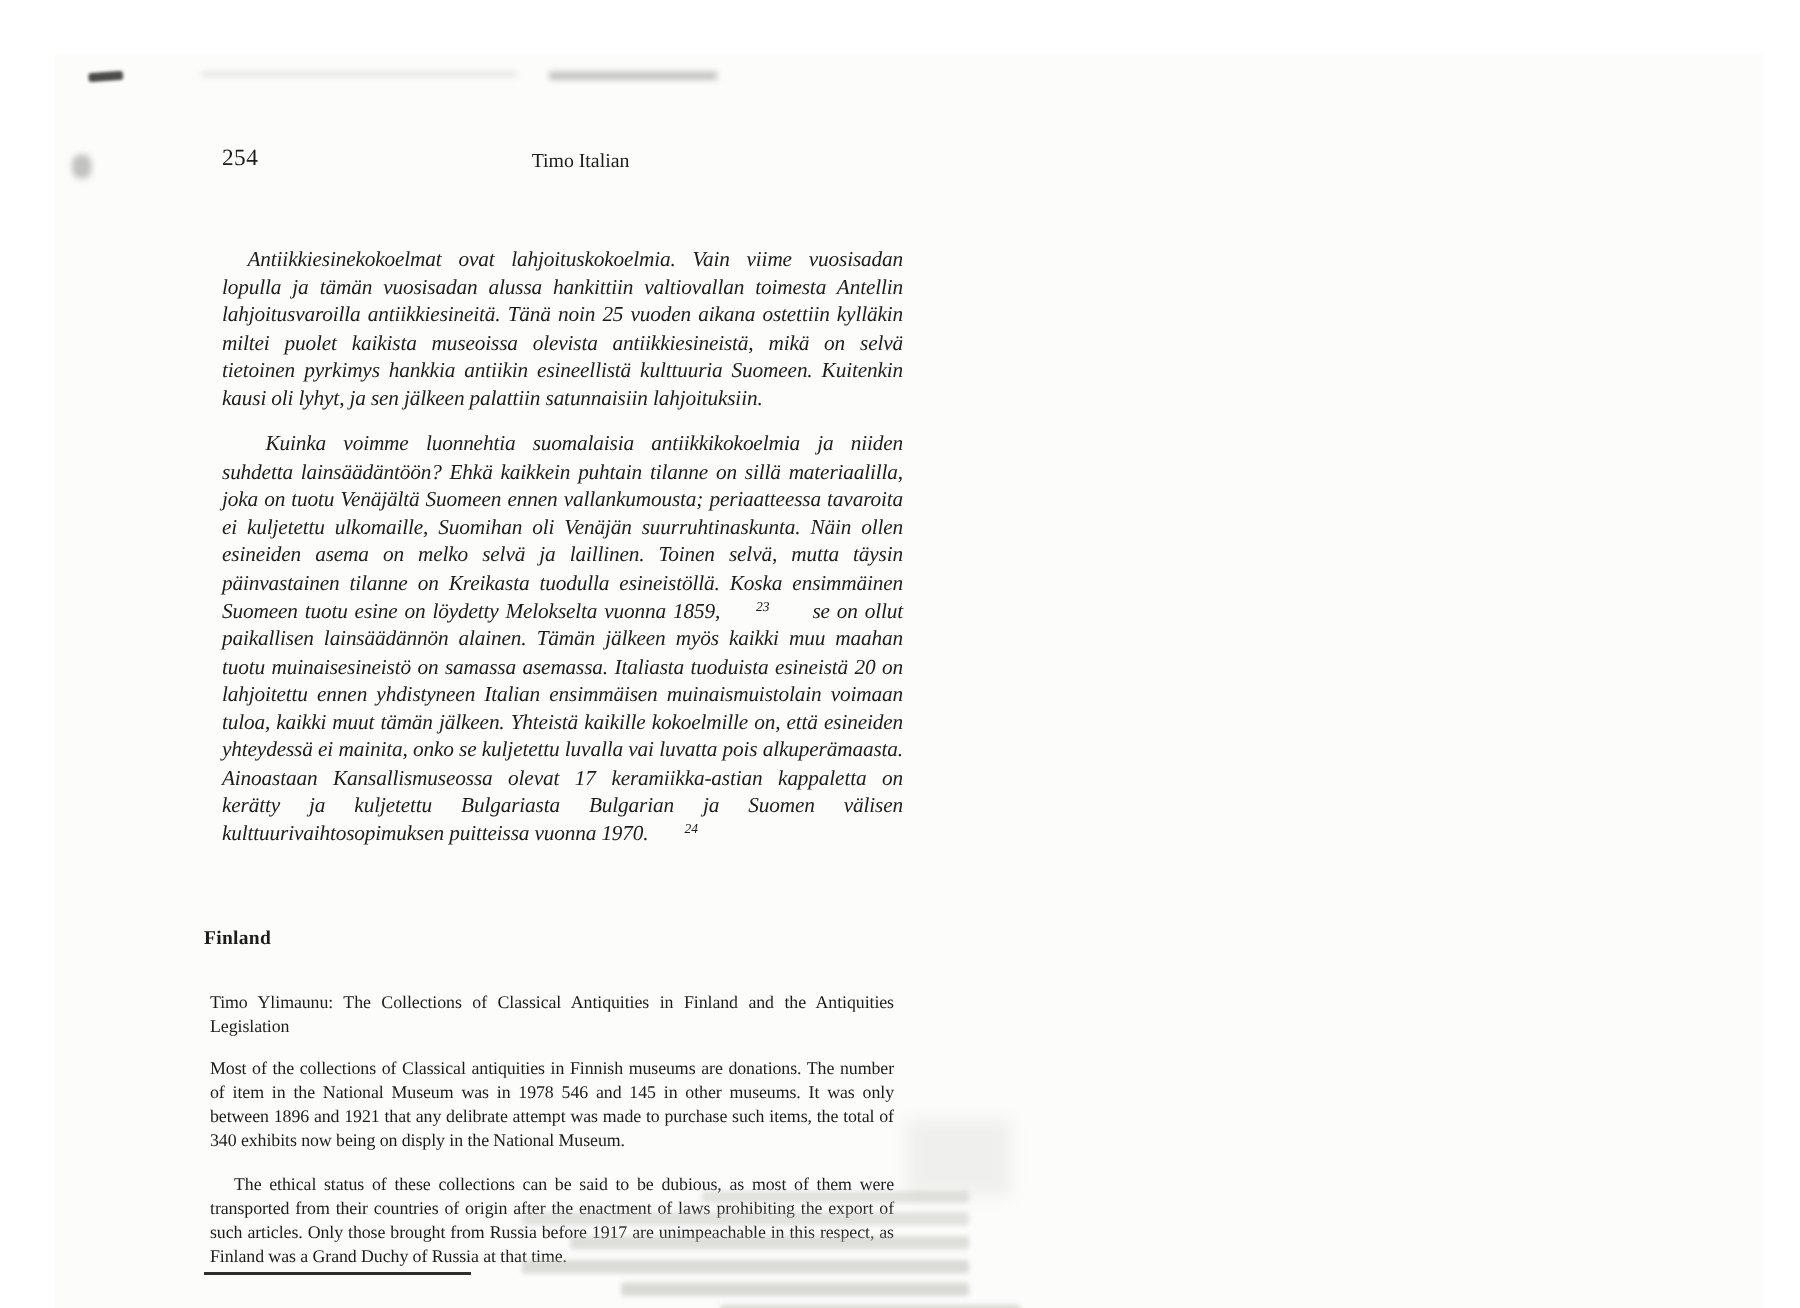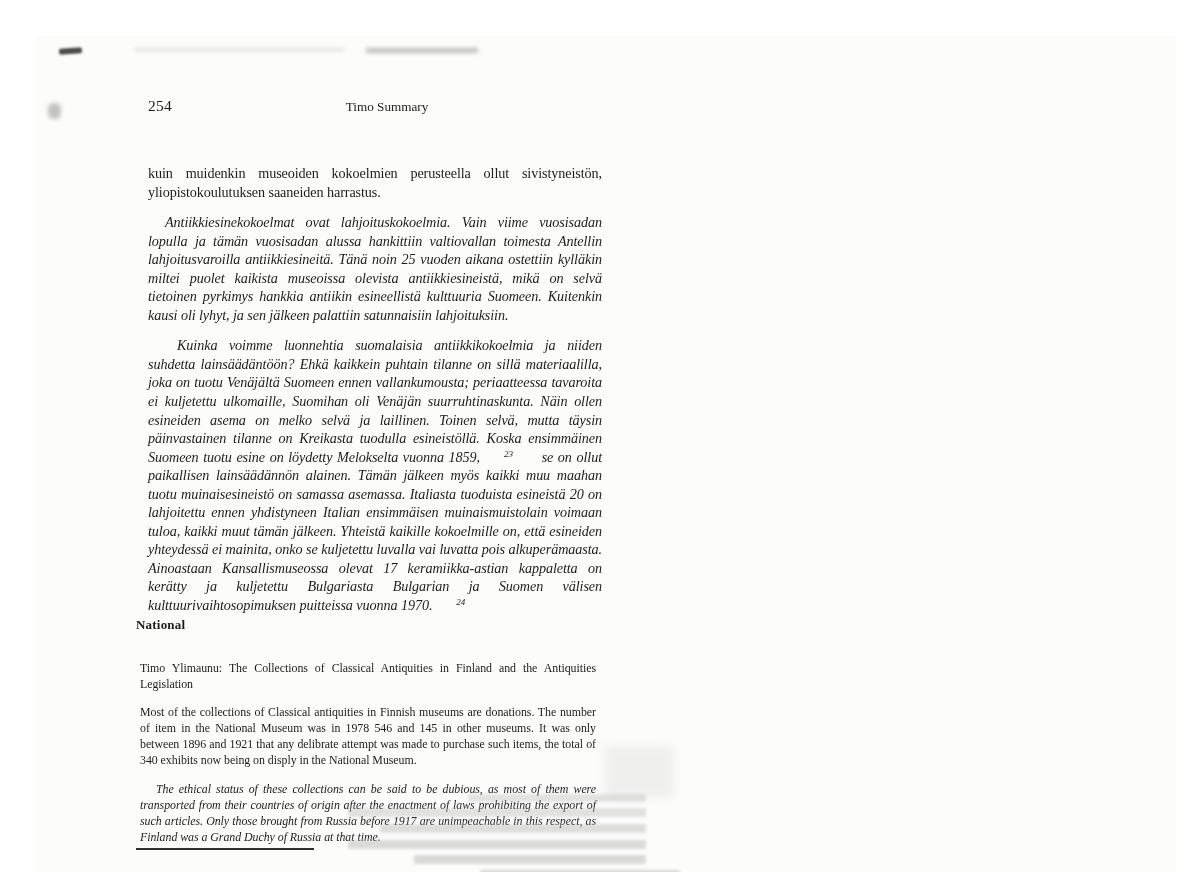--- a/index.html
+++ b/index.html
@@ -65,21 +65,21 @@
   }
   .summary {
     position: absolute;
     left: 80px; top: 600px;
     width: 480px;
     font-size: 11.9px;
     line-height: 16.1px;
     text-align: justify;
     letter-spacing: -0.05px;
   }
-  .summary p.indent { text-indent: 16px; font-style: italic; }
+  .summary p.indent { text-indent: 16px; }
   
   .footnote-rule {
     position: absolute;
     left: 88px; top: 800px;
     width: 178px; height: 2px;
     background: #2e2e2c;
   }
   .footnotes {
     position: absolute;
     left: 88px; top: 811px;
@@ -143,30 +143,29 @@
 
 <div class="canvas">
 
   <div class="smudge smudge-topleft"></div>
   <div class="smudge smudge-leftedge"></div>
   <div class="smudge smudge-topcenter"></div>
   <div class="smudge smudge-topfaint"></div>
 
   <div class="running-header">
     <span class="page-number">254</span>
-    <span class="running-head">Timo Summary</span>
+    <span class="running-head">Timo Italian</span>
   </div>
 
   <div class="body-text">
-    <p>kuin muidenkin museoiden kokoelmien perusteella ollut sivistyneistön, yliopistokoulutuksen saaneiden harrastus.</p>
     <p class="indent">Antiikkiesinekokoelmat ovat lahjoituskokoelmia. Vain viime vuosisadan lopulla ja tämän vuosisadan alussa hankittiin valtiovallan toimesta Antellin lahjoitusvaroilla antiikkiesineitä. Tänä noin 25 vuoden aikana ostettiin kylläkin miltei puolet kaikista museoissa olevista antiikkiesineistä, mikä on selvä tietoinen pyrkimys hankkia antiikin esineellistä kulttuuria Suomeen. Kuitenkin kausi oli lyhyt, ja sen jälkeen palattiin satunnaisiin lahjoituksiin.</p>
     <p class="indent"><span>Kuinka voimme luonnehtia suomalaisia antiikkikokoelmia ja niiden suhdetta lainsäädäntöön? Ehkä kaikkein puhtain tilanne on sillä materiaalilla, joka on tuotu Venäjältä Suomeen ennen vallankumousta; periaatteessa tavaroita ei kuljetettu ulkomaille, Suomihan oli Venäjän suurruhtinaskunta. Näin ollen esineiden asema on melko selvä ja laillinen. Toinen selvä, mutta täysin päinvastainen tilanne on Kreikasta tuodulla esineistöllä. Koska ensimmäinen Suomeen tuotu esine on löydetty Melokselta vuonna 1859,</span><sup class="fn-ref">23</sup><span> se on ollut paikallisen lainsäädännön alainen. Tämän jälkeen myös kaikki muu maahan tuotu muinaisesineistö on samassa asemassa. Italiasta tuoduista esineistä 20 on lahjoitettu ennen yhdistyneen Italian ensimmäisen muinaismuistolain voimaan tuloa, kaikki muut tämän jälkeen. Yhteistä kaikille kokoelmille on, että esineiden yhteydessä ei mainita, onko se kuljetettu luvalla vai luvatta pois alkuperämaasta. Ainoastaan Kansallismuseossa olevat 17 keramiikka-astian kappaletta on kerätty ja kuljetettu Bulgariasta Bulgarian ja Suomen välisen kulttuurivaihtosopimuksen puitteissa vuonna 1970.</span><sup class="fn-ref">24</sup></p>
   </div>
 
-  <h2 class="summary-heading">National</h2>
+  <h2 class="summary-heading">Finland</h2>
   <div class="summary">
     <p>Timo Ylimaunu: The Collections of Classical Antiquities in Finland and the Antiquities Legislation</p>
     <p>Most of the collections of Classical antiquities in Finnish museums are donations. The number of item in the National Museum was in 1978 546 and 145 in other museums. It was only between 1896 and 1921 that any delibrate attempt was made to purchase such items, the total of 340 exhibits now being on disply in the National Museum.</p>
     <p class="indent">The ethical status of these collections can be said to be dubious, as most of them were transported from their countries of origin after the enactment of laws prohibiting the export of such articles. Only those brought from Russia before 1917 are unimpeachable in this respect, as Finland was a Grand Duchy of Russia at that time.</p>
   </div>
 
   <div class="footnote-rule"></div>
 
   <div class="bleed bleed-0"></div>
   <div class="bleed bleed-1"></div>

